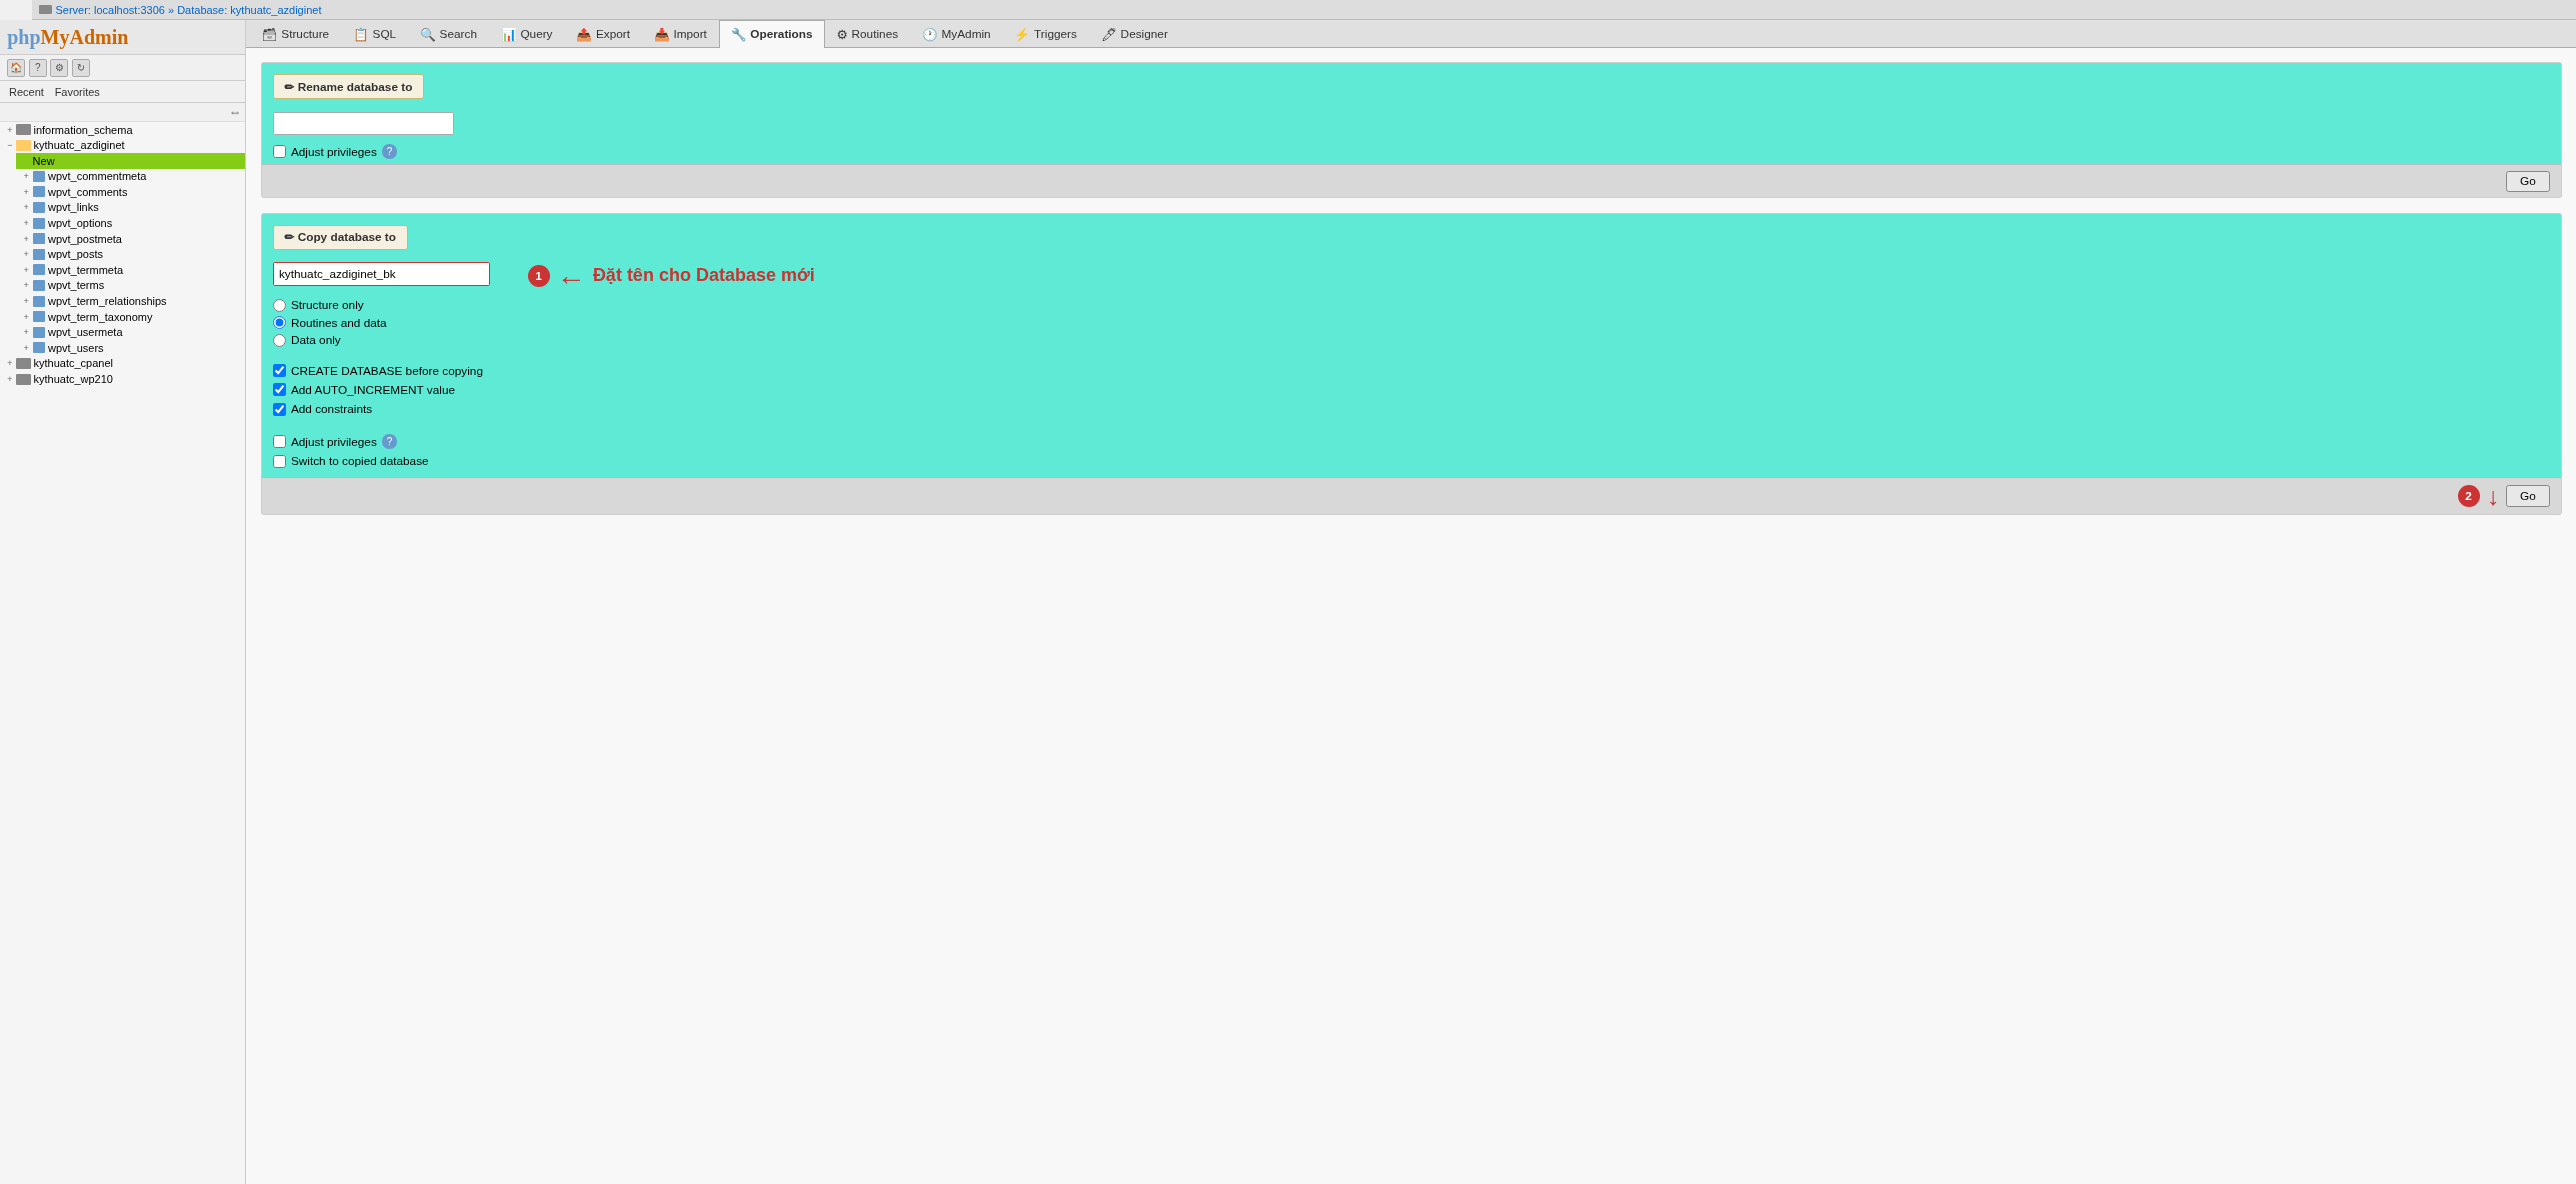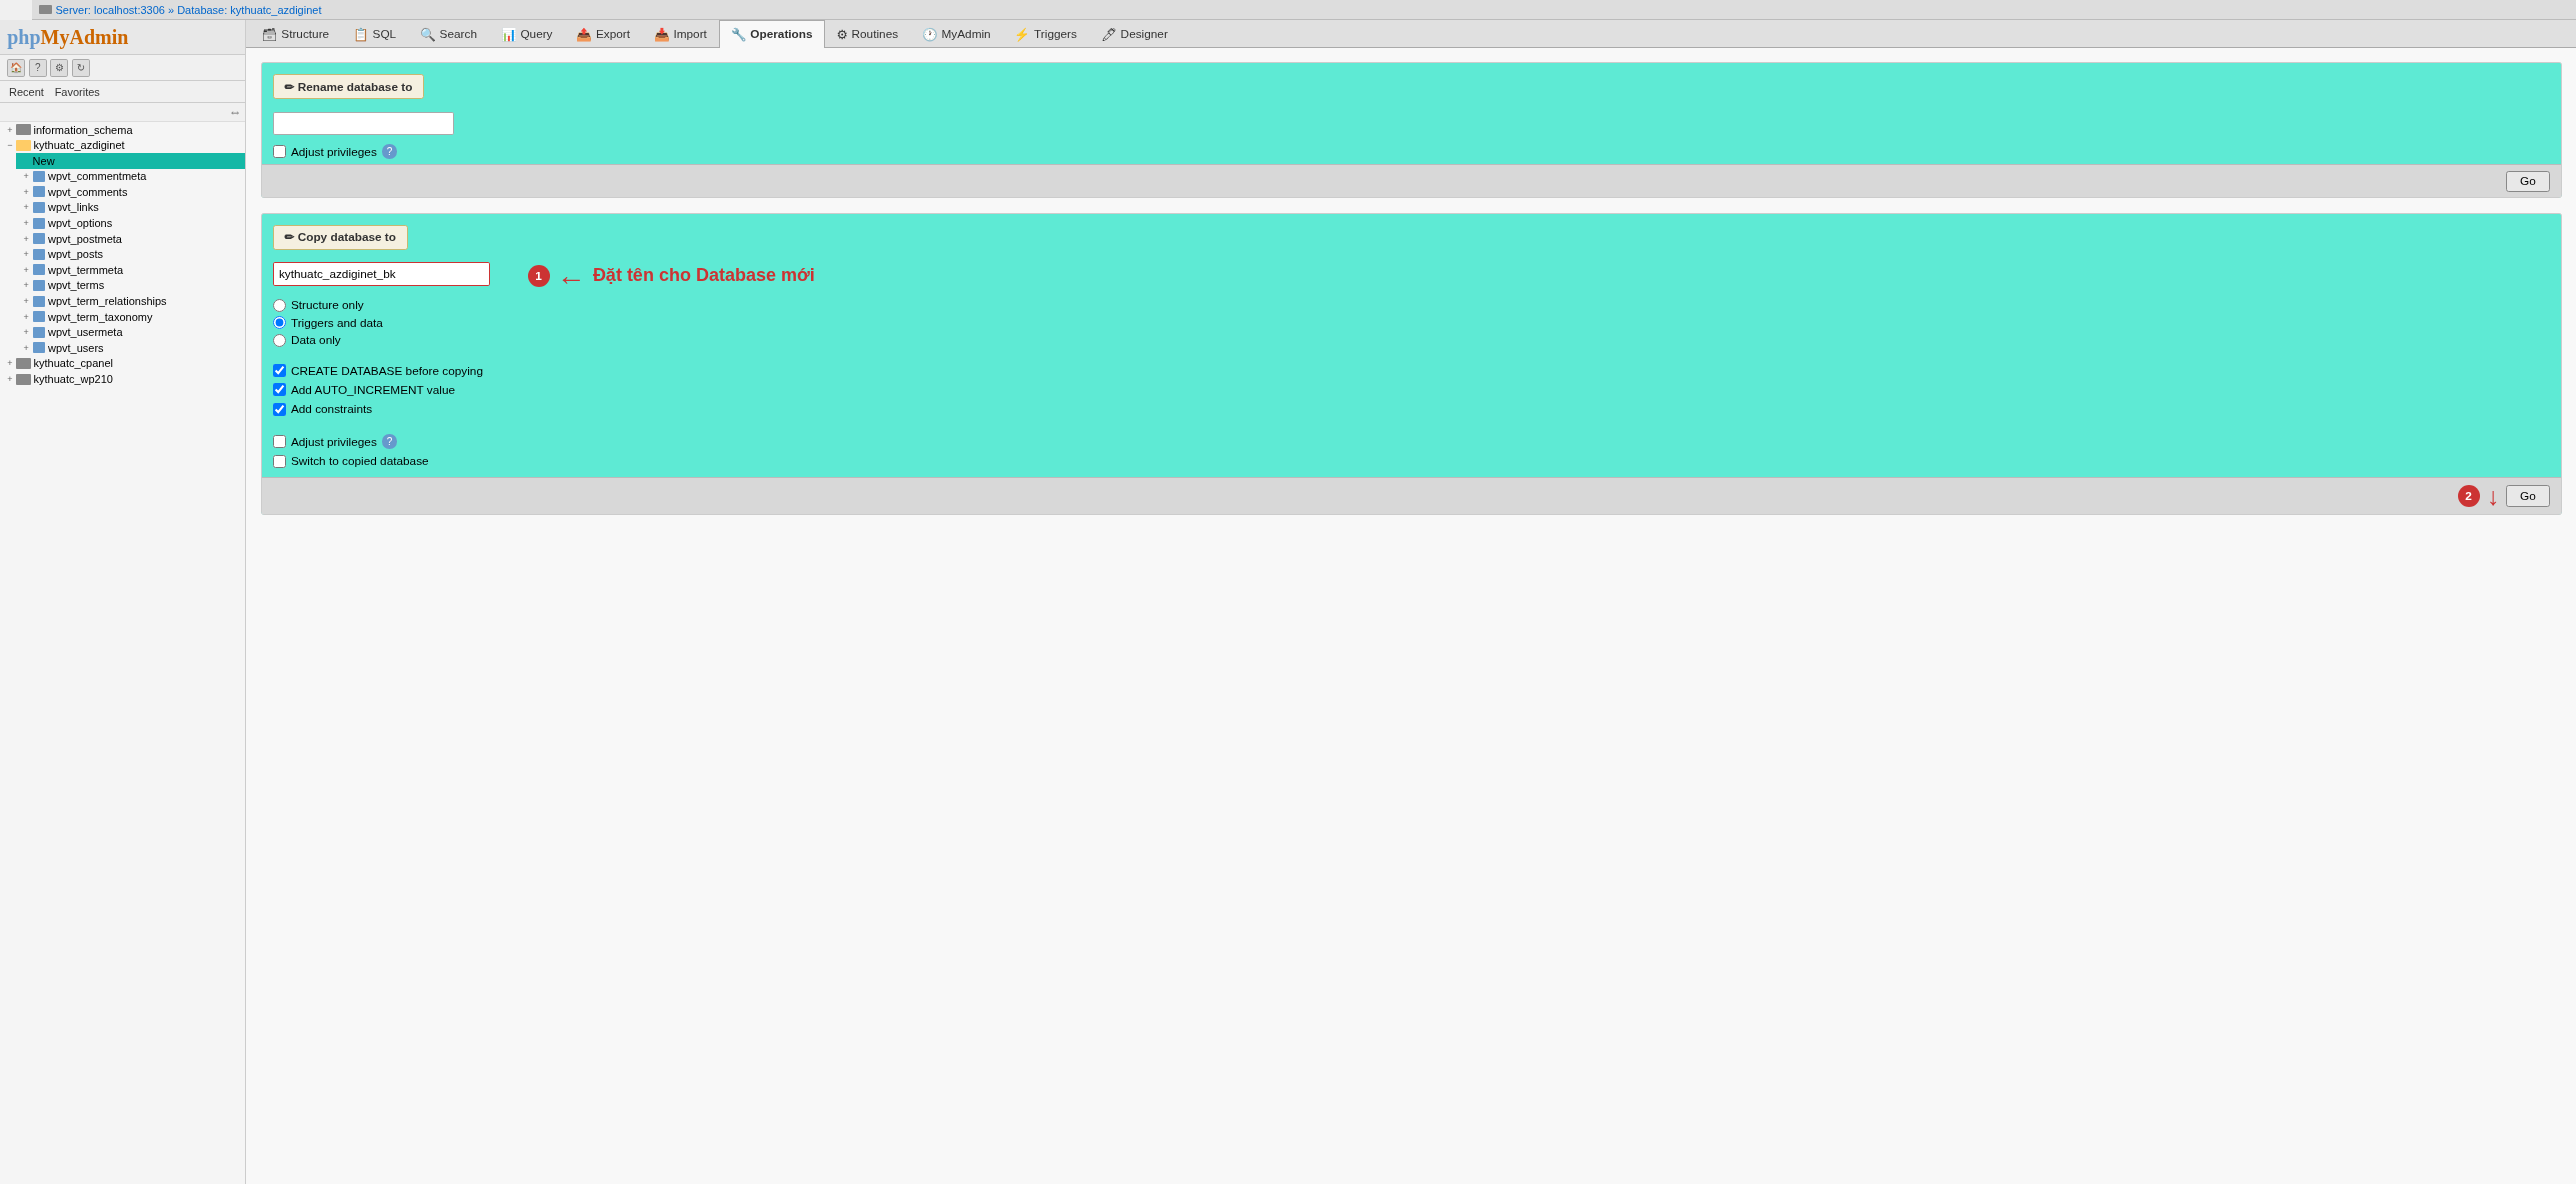--- a/index.html
+++ b/index.html
@@ -80,21 +80,21 @@
     }
 
     .tree-item {
       display: flex;
       align-items: center;
       padding: 1.8px 3.6px;
       cursor: pointer;
       white-space: nowrap;
       font-size: 11px;
     }
-    .tree-item.selected { background: #14b8a6; }
+    .tree-item.selected { background: #84cc16; }
 
     .tree-toggle { width: 12.7px; font-size: 9px; color: #666; flex-shrink: 0; }
     .tree-db-icon {
       width: 14.5px; height: 11px;
       background: #888;
       border-radius: 0.9px;
       margin-right: 2.7px;
       flex-shrink: 0;
       display: inline-block;
     }
@@ -512,21 +512,21 @@
           </div>
         </div>
 
         
         <div class="radio-row">
           <input type="radio" name="copy_type" style="">
           <span>Structure only</span>
         </div>
         <div class="radio-row">
           <input type="radio" name="copy_type" checked="" style="">
-          <span>Triggers and data</span>
+          <span>Routines and data</span>
         </div>
         <div class="radio-row">
           <input type="radio" name="copy_type" style="">
           <span>Data only</span>
         </div>
 
         <div style="height:7.2px;"></div>
 
         
         <div class="checkbox-row">

